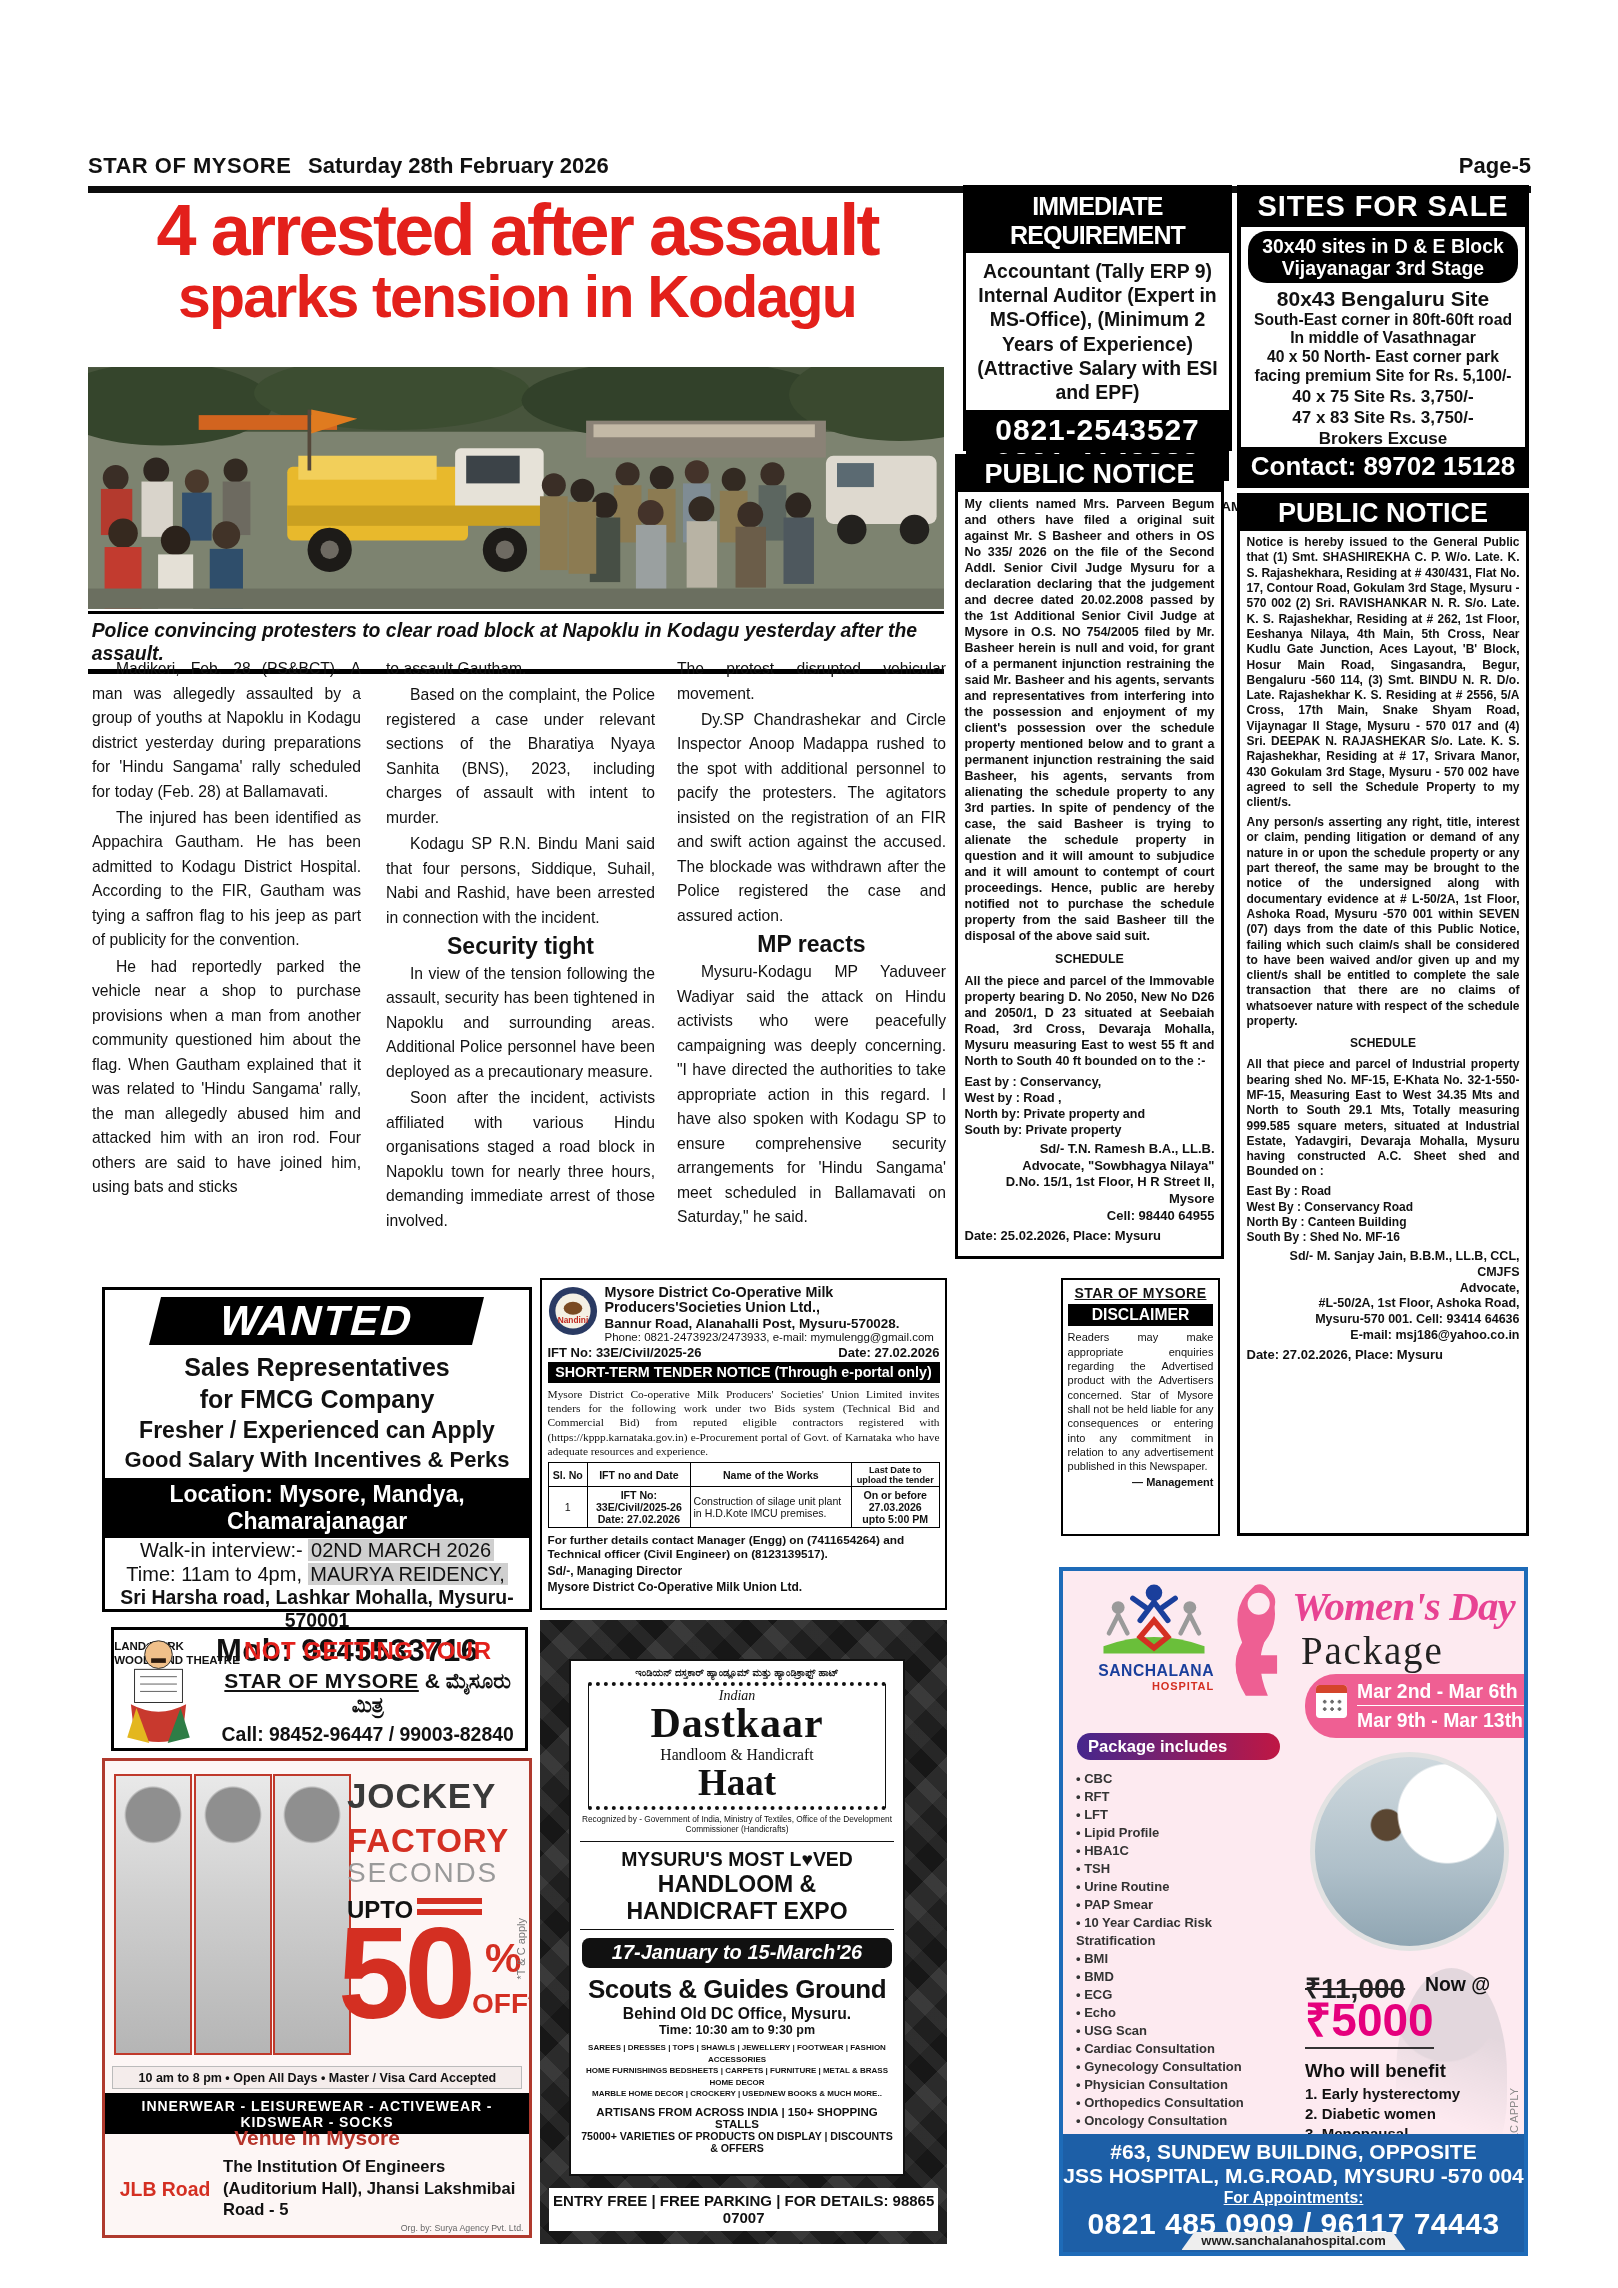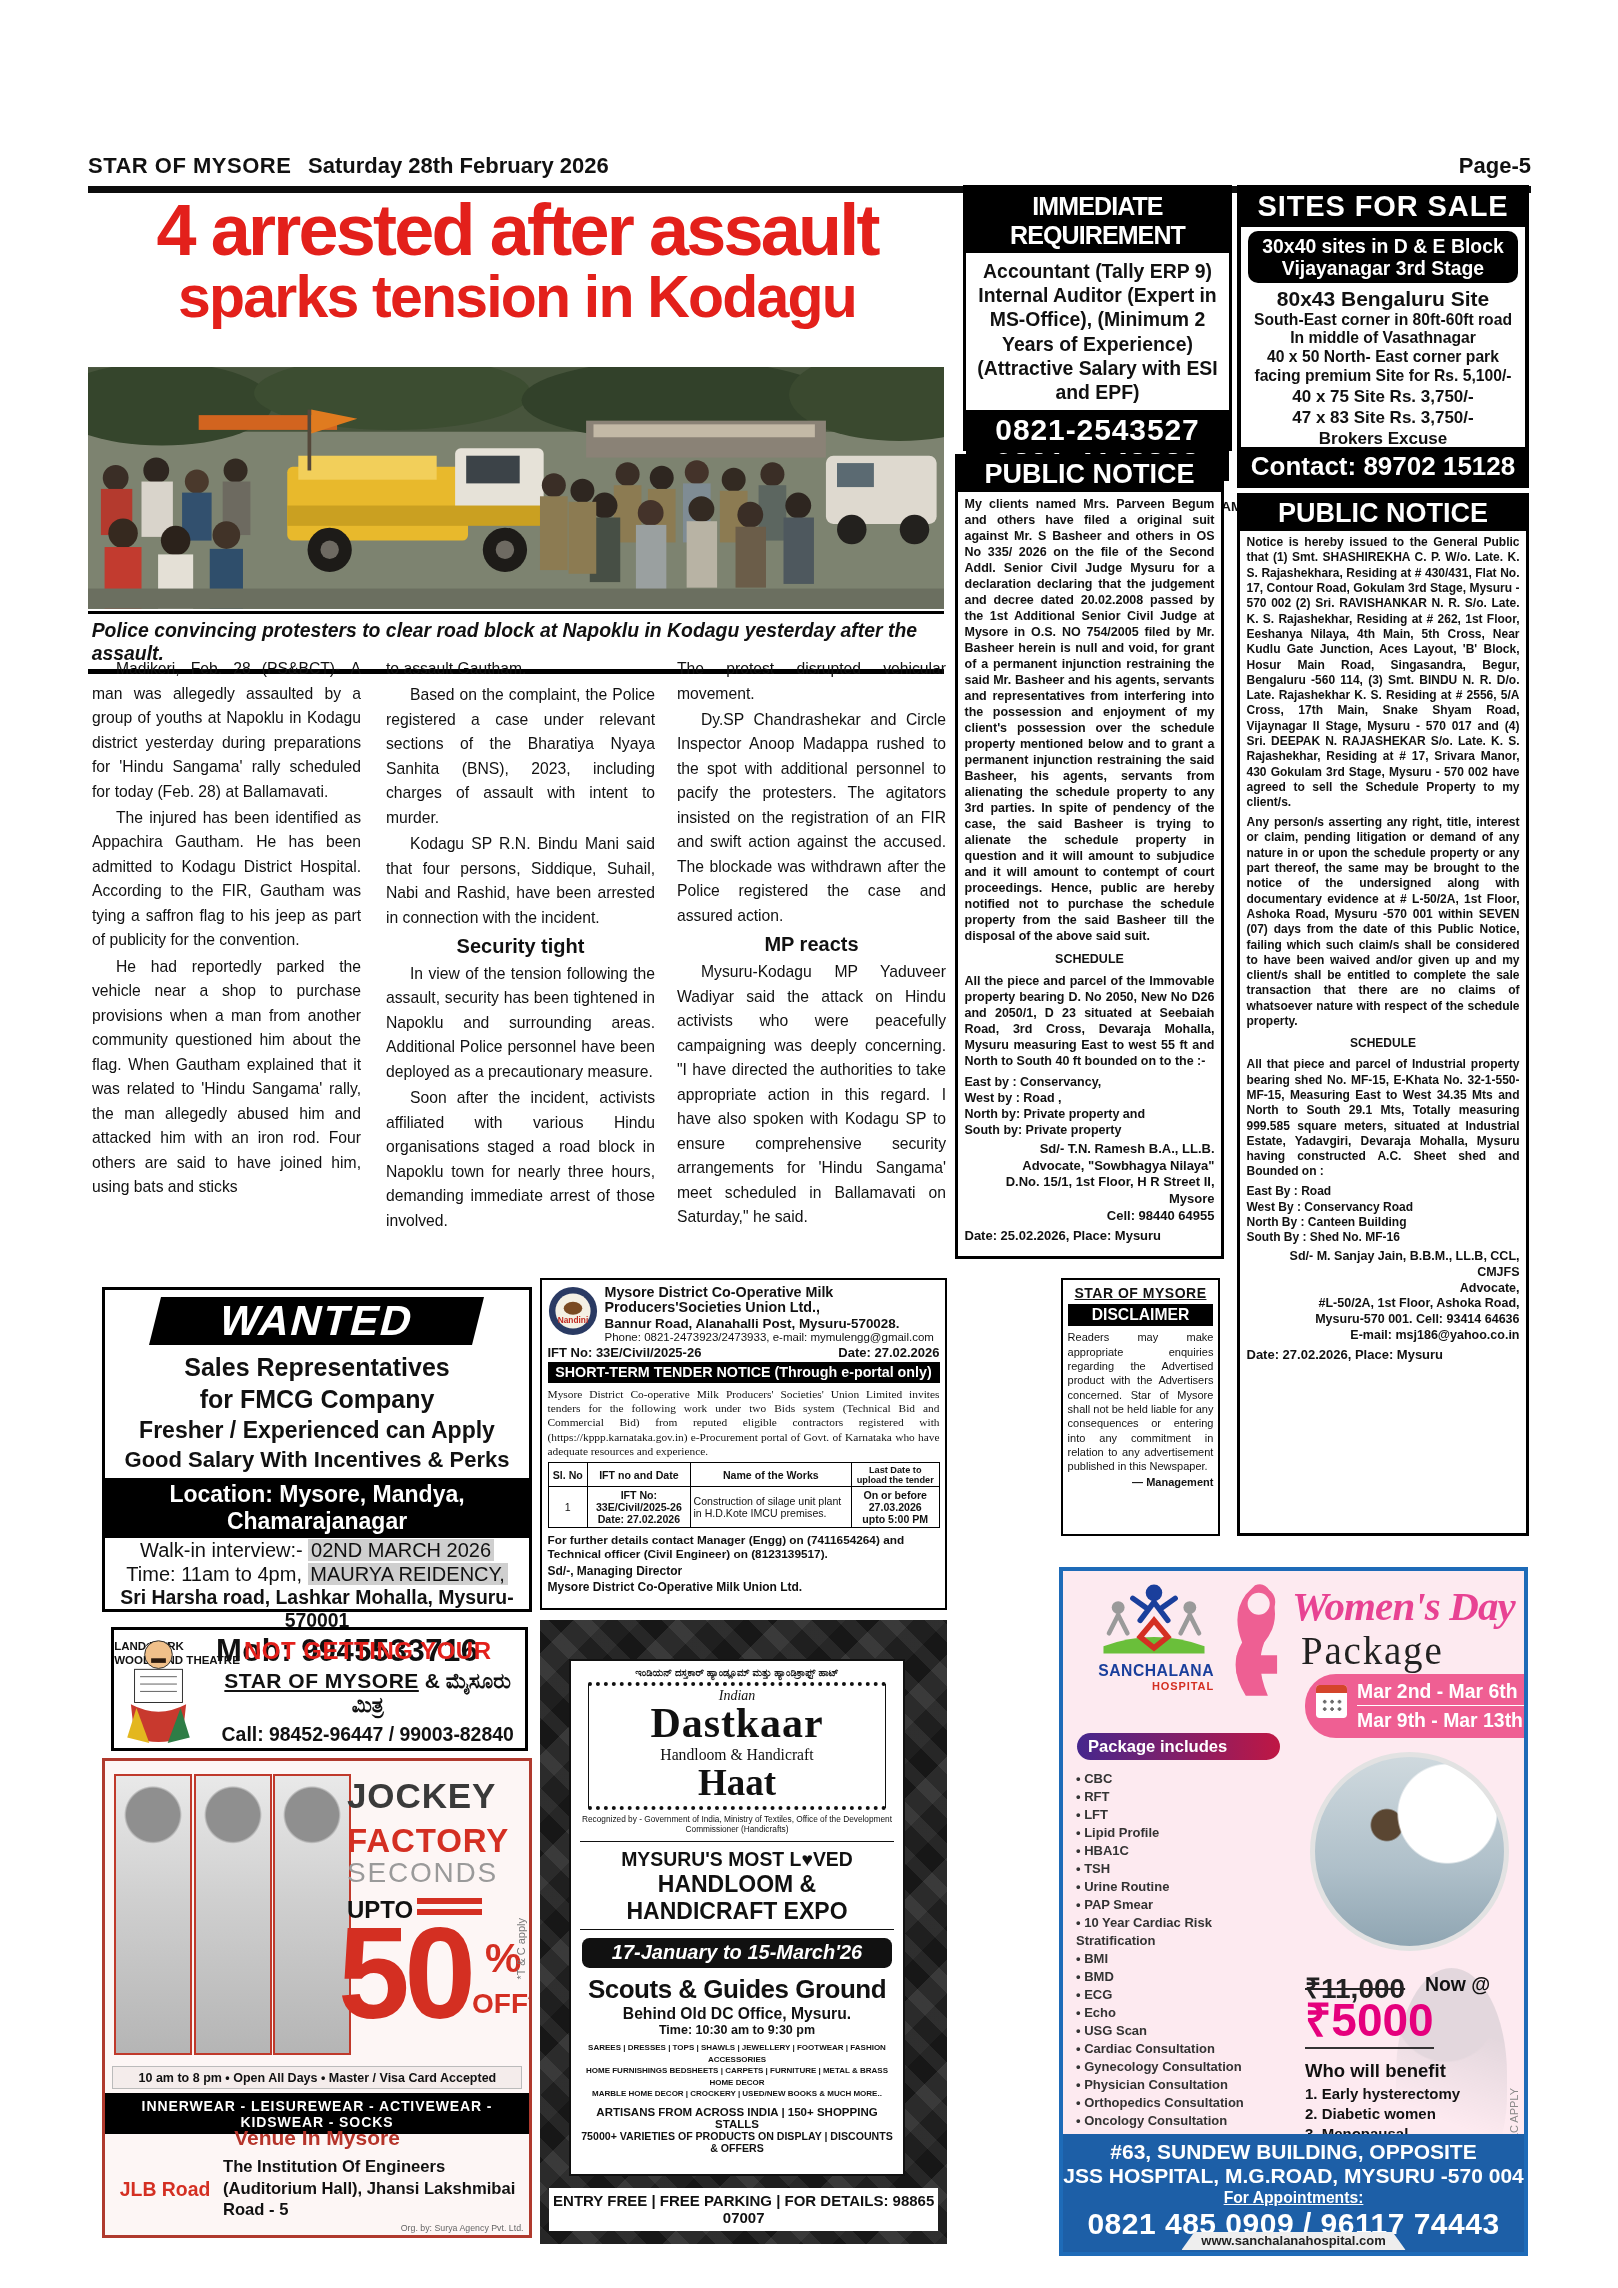--- a/index.html
+++ b/index.html
@@ -24,36 +24,36 @@
   
   #photo{left:88px;top:367px;width:856px;height:242px;background:#7c8471;overflow:hidden;}
   #caption{left:88px;top:611px;width:856px;border-top:3.7px solid #000;border-bottom:5.5px solid #000;
            padding:4.6px 3.7px;font-size:19.4px;font-weight:bold;font-style:italic;background:#fff;box-sizing:border-box;}
 
   
   .news-col{top:657px;width:269px;height:635px;font-size:15.7px;line-height:24.5px;text-align:justify;overflow:hidden;}
   #col1{left:92px;} #col2{left:386px;} #col3{left:677px;}
   .news-col .para{margin:0 0 1.8px 0;text-indent:24px;}
   .nofirstindent .para:first-child{text-indent:0;}
-  .subhead{font-weight:bold;text-align:center;font-size:20px;margin:3.7px 0;text-indent:0;}
+  .subhead{font-weight:bold;text-align:center;font-size:23px;margin:3.7px 0;text-indent:0;}
 
   
   #immediate{left:955px;top:185px;width:269px;height:266px;border:3.7px solid #000;background:#fff;box-sizing:border-box;margin-left:8px;}
   .blackbar{background:#000;color:#fff;font-weight:bold;text-align:center;}
   #immediate .title{font-size:25px;letter-spacing:-0.9px;padding:3.7px 0;}
   #immediate .body{font-size:19.4px;font-weight:bold;text-align:center;line-height:1.25;padding:5.5px 5.5px;}
   #immediate .phones{background:#000;color:#fff;text-align:center;font-weight:bold;font-size:30px;line-height:1.1;padding:2.8px 0;letter-spacing:0.9px;}
   #immediate .loc{font-size:14px;font-weight:bold;text-align:center;margin-top:1.8px;}
   #immediate .url{font-size:13.4px;font-weight:bold;text-align:center;}
 
   
   #sites{left:1237px;top:185px;width:292px;height:303px;background:#000;padding:3.7px;box-sizing:border-box;}
   #sites .title{color:#fff;font-weight:bold;font-size:29px;text-align:center;letter-spacing:0.9px;padding:1.8px 0 3.7px;}
   #sites .panel{background:#fff;height:220px;padding:3.7px 3.7px 0;box-sizing:border-box;text-align:center;}
-  #sites .banner{background:#000;color:#fff;border-radius:10px;font-weight:bold;font-size:19.4px;line-height:1.15;padding:3.7px 1.8px;margin:0 3.7px 3.7px;}
+  #sites .banner{background:#000;color:#fff;border-radius:19px;font-weight:bold;font-size:19.4px;line-height:1.15;padding:3.7px 1.8px;margin:0 3.7px 3.7px;}
   #sites .l1{font-size:21px;font-weight:bold;}
   #sites .sm{font-size:15.7px;font-weight:bold;line-height:1.2;}
   #sites .md{font-size:17px;font-weight:bold;line-height:1.25;}
   #sites .contact{color:#fff;font-weight:bold;font-size:26px;text-align:center;padding-top:3.7px;}
 
   
   .notice{border:3.7px solid #000;background:#fff;box-sizing:border-box;overflow:hidden;}
   #notice-left{left:955px;top:454px;width:269px;height:805px;}
   #notice-right{left:1237px;top:493px;width:292px;height:1043px;}
   .notice .title{font-size:27px;padding:1.8px 0;}

